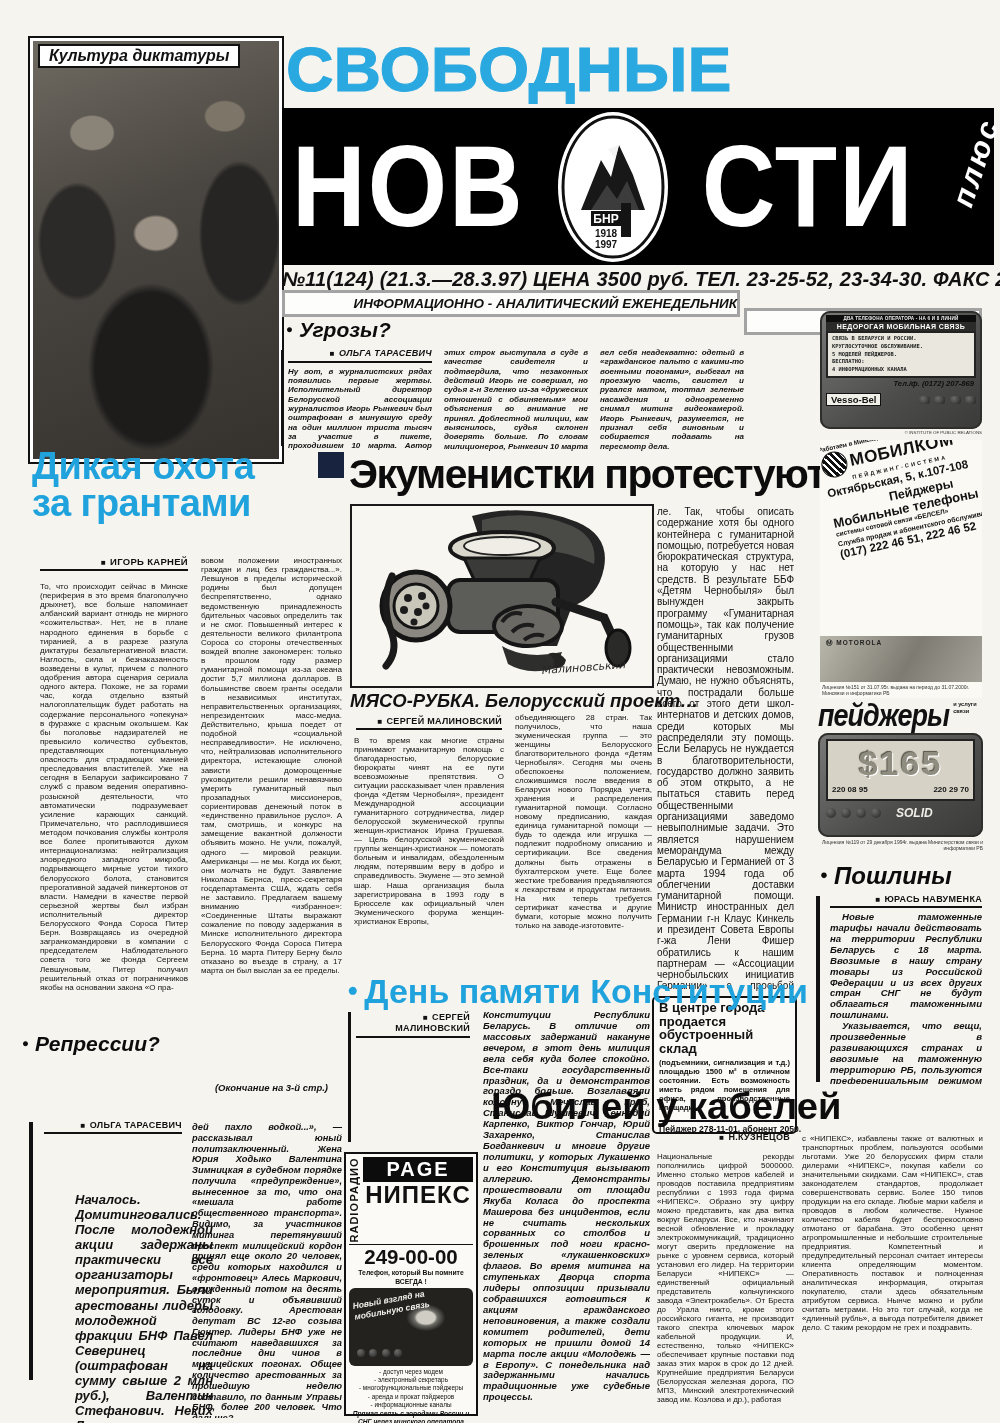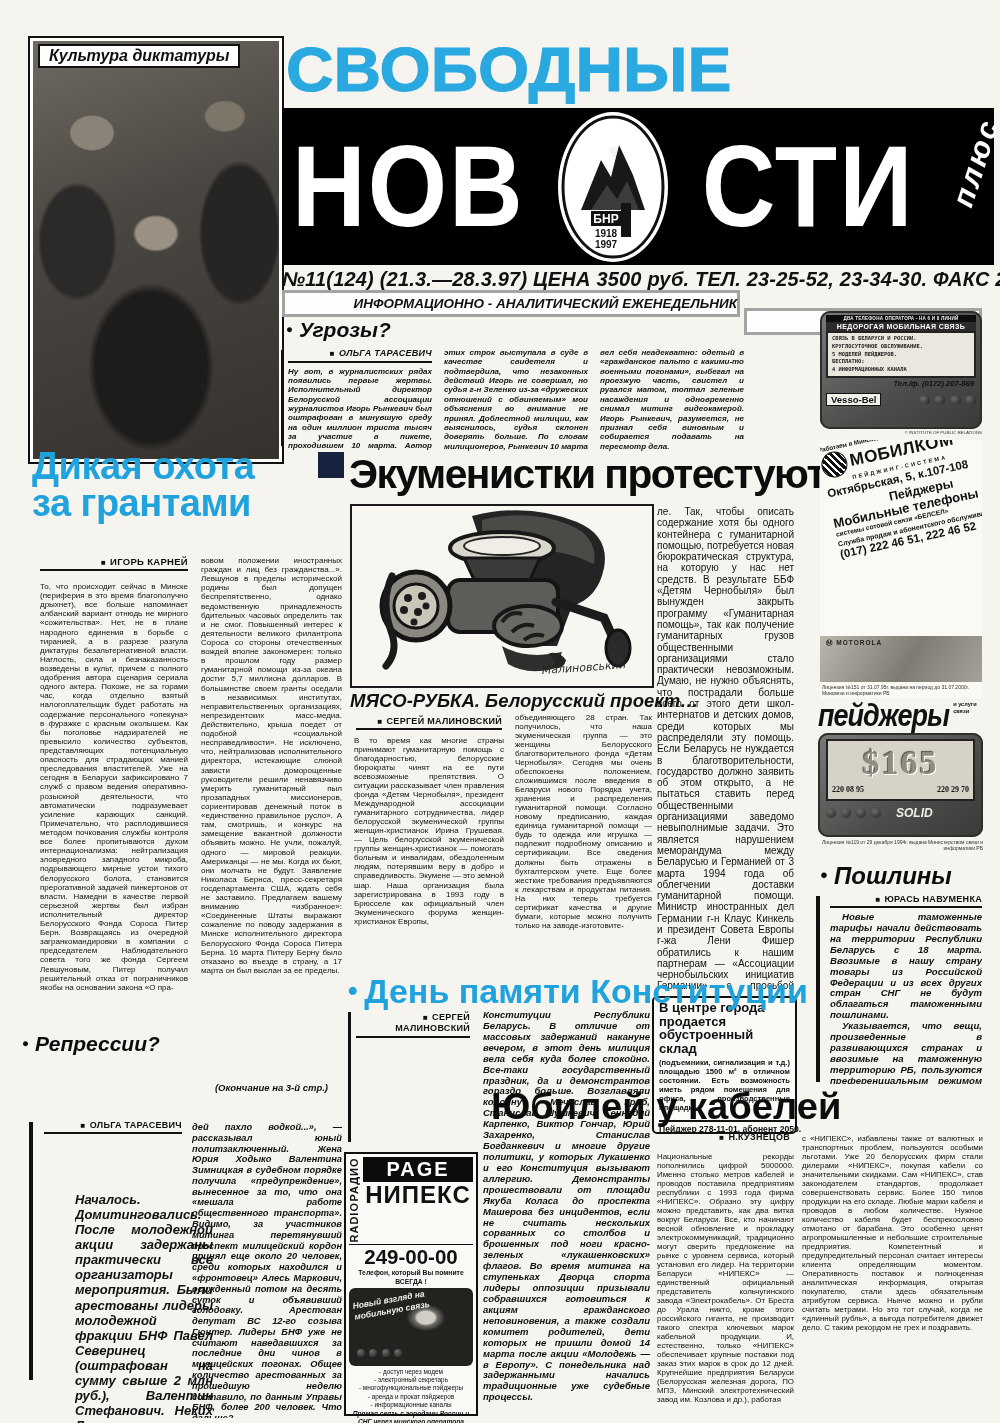--- a/index.html
+++ b/index.html
@@ -37,21 +37,21 @@
       radial-gradient(62px 110px at 84% 46%, #262523 0 60%, transparent 66%),
       radial-gradient(40px 32px at 50% 46%, #9a9184 0 50%, transparent 58%),
       radial-gradient(90px 120px at 48% 78%, #1d1c1b 0 62%, transparent 70%),
       linear-gradient(160deg,#6f6a61 0%,#4a4641 40%,#35322e 100%);}
   #photo-cap{background:#fff;border:2px solid #111;font-weight:bold;font-style:italic;
              font-size:16px;padding:1px 9px;white-space:nowrap;}
   
   .tiny{font-size:5px;line-height:1.25;color:#333;}
   .pager-shell{background:linear-gradient(145deg,#7a7a78,#4c4c4a 60%,#3a3a38);border-radius:10px;
                box-shadow:inset 0 0 0 2px #2e2e2c;}
-  .screen{background:#e9e7de;border:2px solid #222;font-family:Liberation Serif, serif;}
+  .screen{background:#e9e7de;border:2px solid #222;}
   .btn{border-radius:50%;background:radial-gradient(circle at 35% 30%,#6b6b69,#222);display:inline-block;}
 </style>
 </head>
 <body>
 
 <div id="page">
 
   <div class="abs" id="photo-frame" style="left:28px;top:36px;width:246px;height:418px;">
     <div id="photo-img"></div>
   </div>

